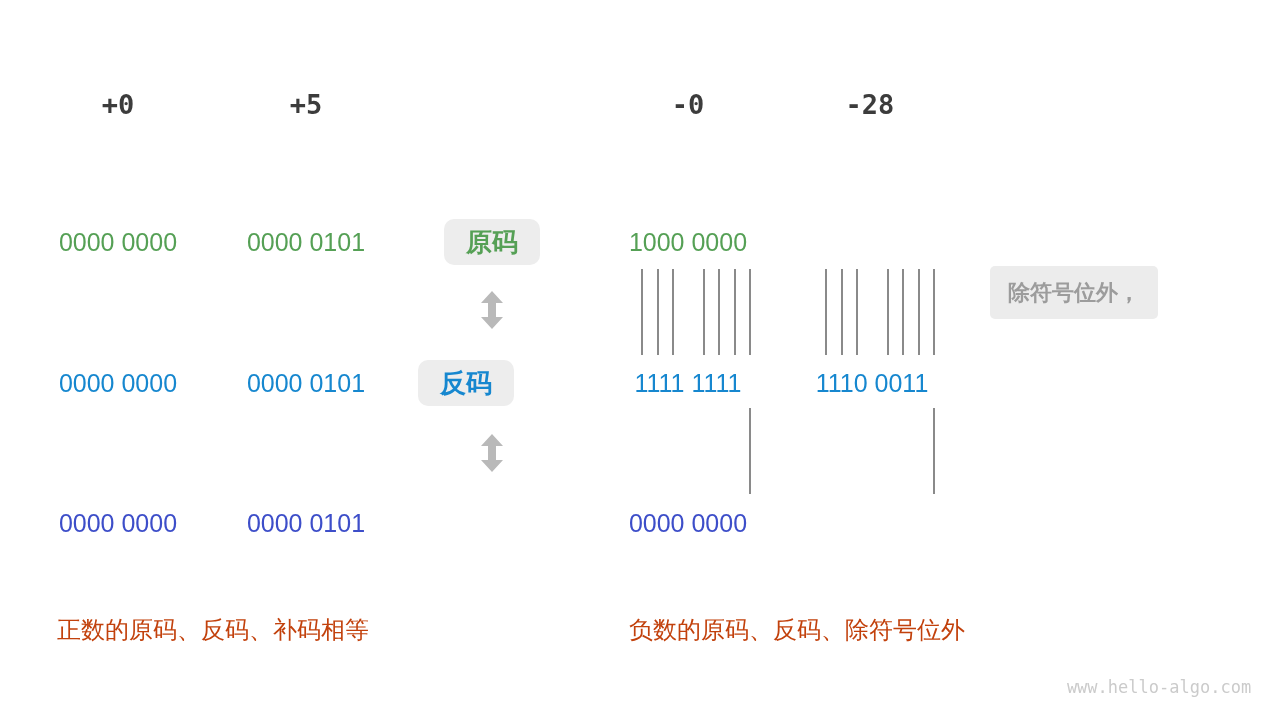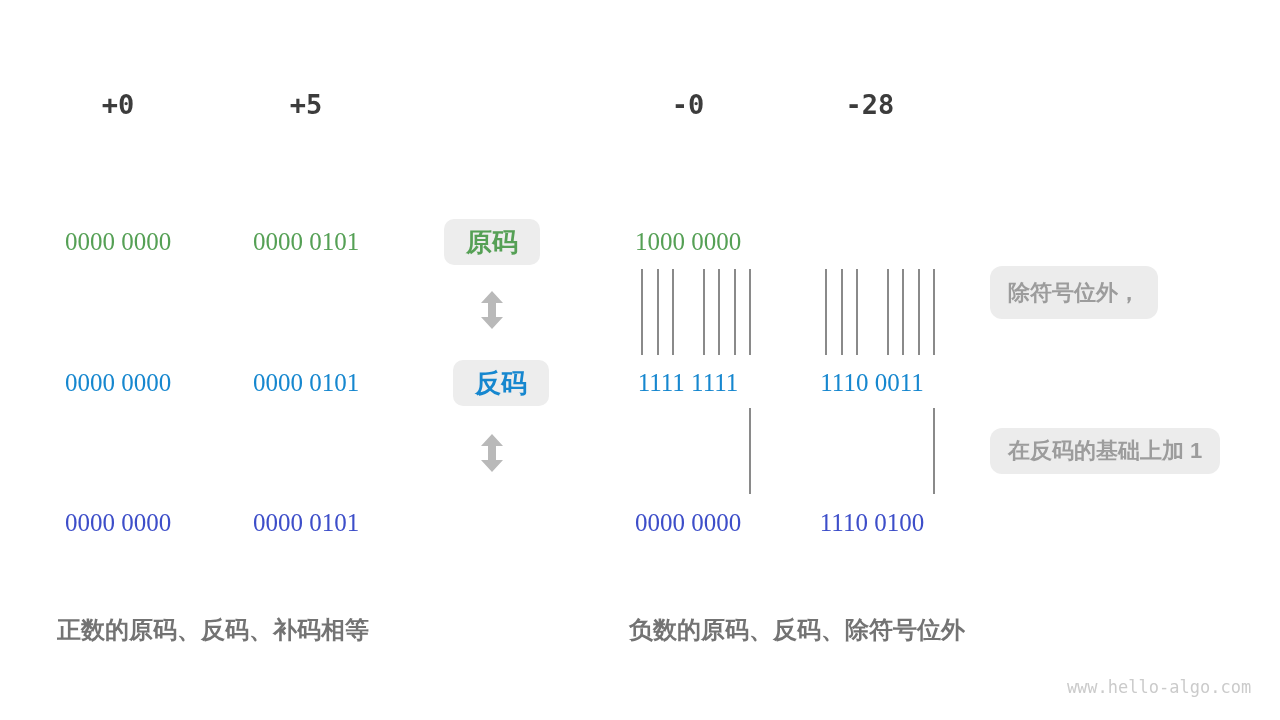--- a/index.html
+++ b/index.html
@@ -5,41 +5,41 @@
   html,body{margin:0;padding:0;}
   #canvas{
     position:relative;width:1280px;height:720px;background:#ffffff;overflow:hidden;
     font-family:"Liberation Sans",sans-serif;
   }
   .c{position:absolute;transform:translate(-50%,-50%);white-space:nowrap;}
   .num{
     font-family:"DejaVu Sans Mono",monospace;font-weight:bold;font-size:27px;color:#3c3c3c;
   }
   .bin{
-    font-family:Liberation Serif, serif;font-size:25px;font-weight:normal;letter-spacing:0;
+    font-family:Liberation Sans, sans-serif;font-size:25px;font-weight:normal;letter-spacing:0;
   }
   .green{color:#55a055;}
   .blue{color:#1687cf;}
   .indigo{color:#3d4ec9;}
   .dark{color:#3c3c3c;}
   .tag{
     background:#ededed;border-radius:10px;width:96px;height:46px;
     display:flex;align-items:center;justify-content:center;
     font-size:26px;font-weight:bold;
   }
   .tickgroup{position:absolute;width:139px;height:86px;}
   .tick{position:absolute;top:0;bottom:0;width:1.5px;background:#8a8a8a;}
   .singleline{position:absolute;width:1.5px;height:86px;background:#8a8a8a;}
   .arrow{position:absolute;transform:translate(-50%,-50%);}
   .note{
-    position:absolute;background:#ececec;border-radius:12px;color:#9c9c9c;
+    position:absolute;background:#ececec;border-radius:5px;color:#9c9c9c;
     font-weight:bold;font-size:22px;line-height:37px;padding:8px 18px;white-space:nowrap;
   }
   .caption{
-    font-size:24px;font-weight:bold;color:#737373;
+    font-size:24px;font-weight:normal;color:#c2410c;
   }
   .watermark{
     font-family:"DejaVu Sans Mono",monospace;font-size:17px;color:#cbcbcb;font-weight:normal;
   }
 </style>
 </head>
 <body>
 
 <div id="canvas">
 
@@ -80,33 +80,31 @@
   <div class="arrow" style="left:492px;top:455px">
     <svg width="22" height="38" viewBox="0 0 22 38">
         <path fill="#b9b9b9" d="M11 0 L22 12 L15 12 L15 26 L22 26 L11 38 L0 26 L7 26 L7 12 L0 12 Z"></path>
       </svg>
   </div>
 
   <div class="c bin blue" style="left:118px;top:383px">0000 0000</div>
   <div class="c bin blue" style="left:306px;top:383px">0000 0101</div>
   <div class="c bin blue" style="left:688px;top:383px">1111 1111</div>
   <div class="c bin blue" style="left:872px;top:383px">1110 0011</div>
-  <div class="c tag blue" style="left:501px;top:383px">反码</div>
+  <div class="c tag blue" style="left:466px;top:383px">反码</div>
 
   <div class="singleline" style="left:749px;top:408px"></div>
   <div class="singleline" style="left:933px;top:408px"></div>
 
   <div class="c bin indigo" style="left:118px;top:523px">0000 0000</div>
   <div class="c bin indigo" style="left:306px;top:523px">0000 0101</div>
   <div class="c bin indigo" style="left:688px;top:523px">0000 0000</div>
-  <div class="c bin indigo" style="left:872px;top:523px">1110 0100</div>
 
   <div class="note" style="left:990px;top:266px">
     <div>除符号位外，</div>
   </div>
-  <div class="note" style="left:990px;top:428px;line-height:30px">在反码的基础上加 1</div>
 
   <div class="c caption" style="left:213px;top:630px">正数的原码、反码、补码相等</div>
   <div class="c caption" style="left:797px;top:630px">负数的原码、反码、除符号位外</div>
 
   <div class="c watermark" style="left:1159px;top:687px">www.hello-algo.com</div>
 
 </div>
 
 </body></html>

